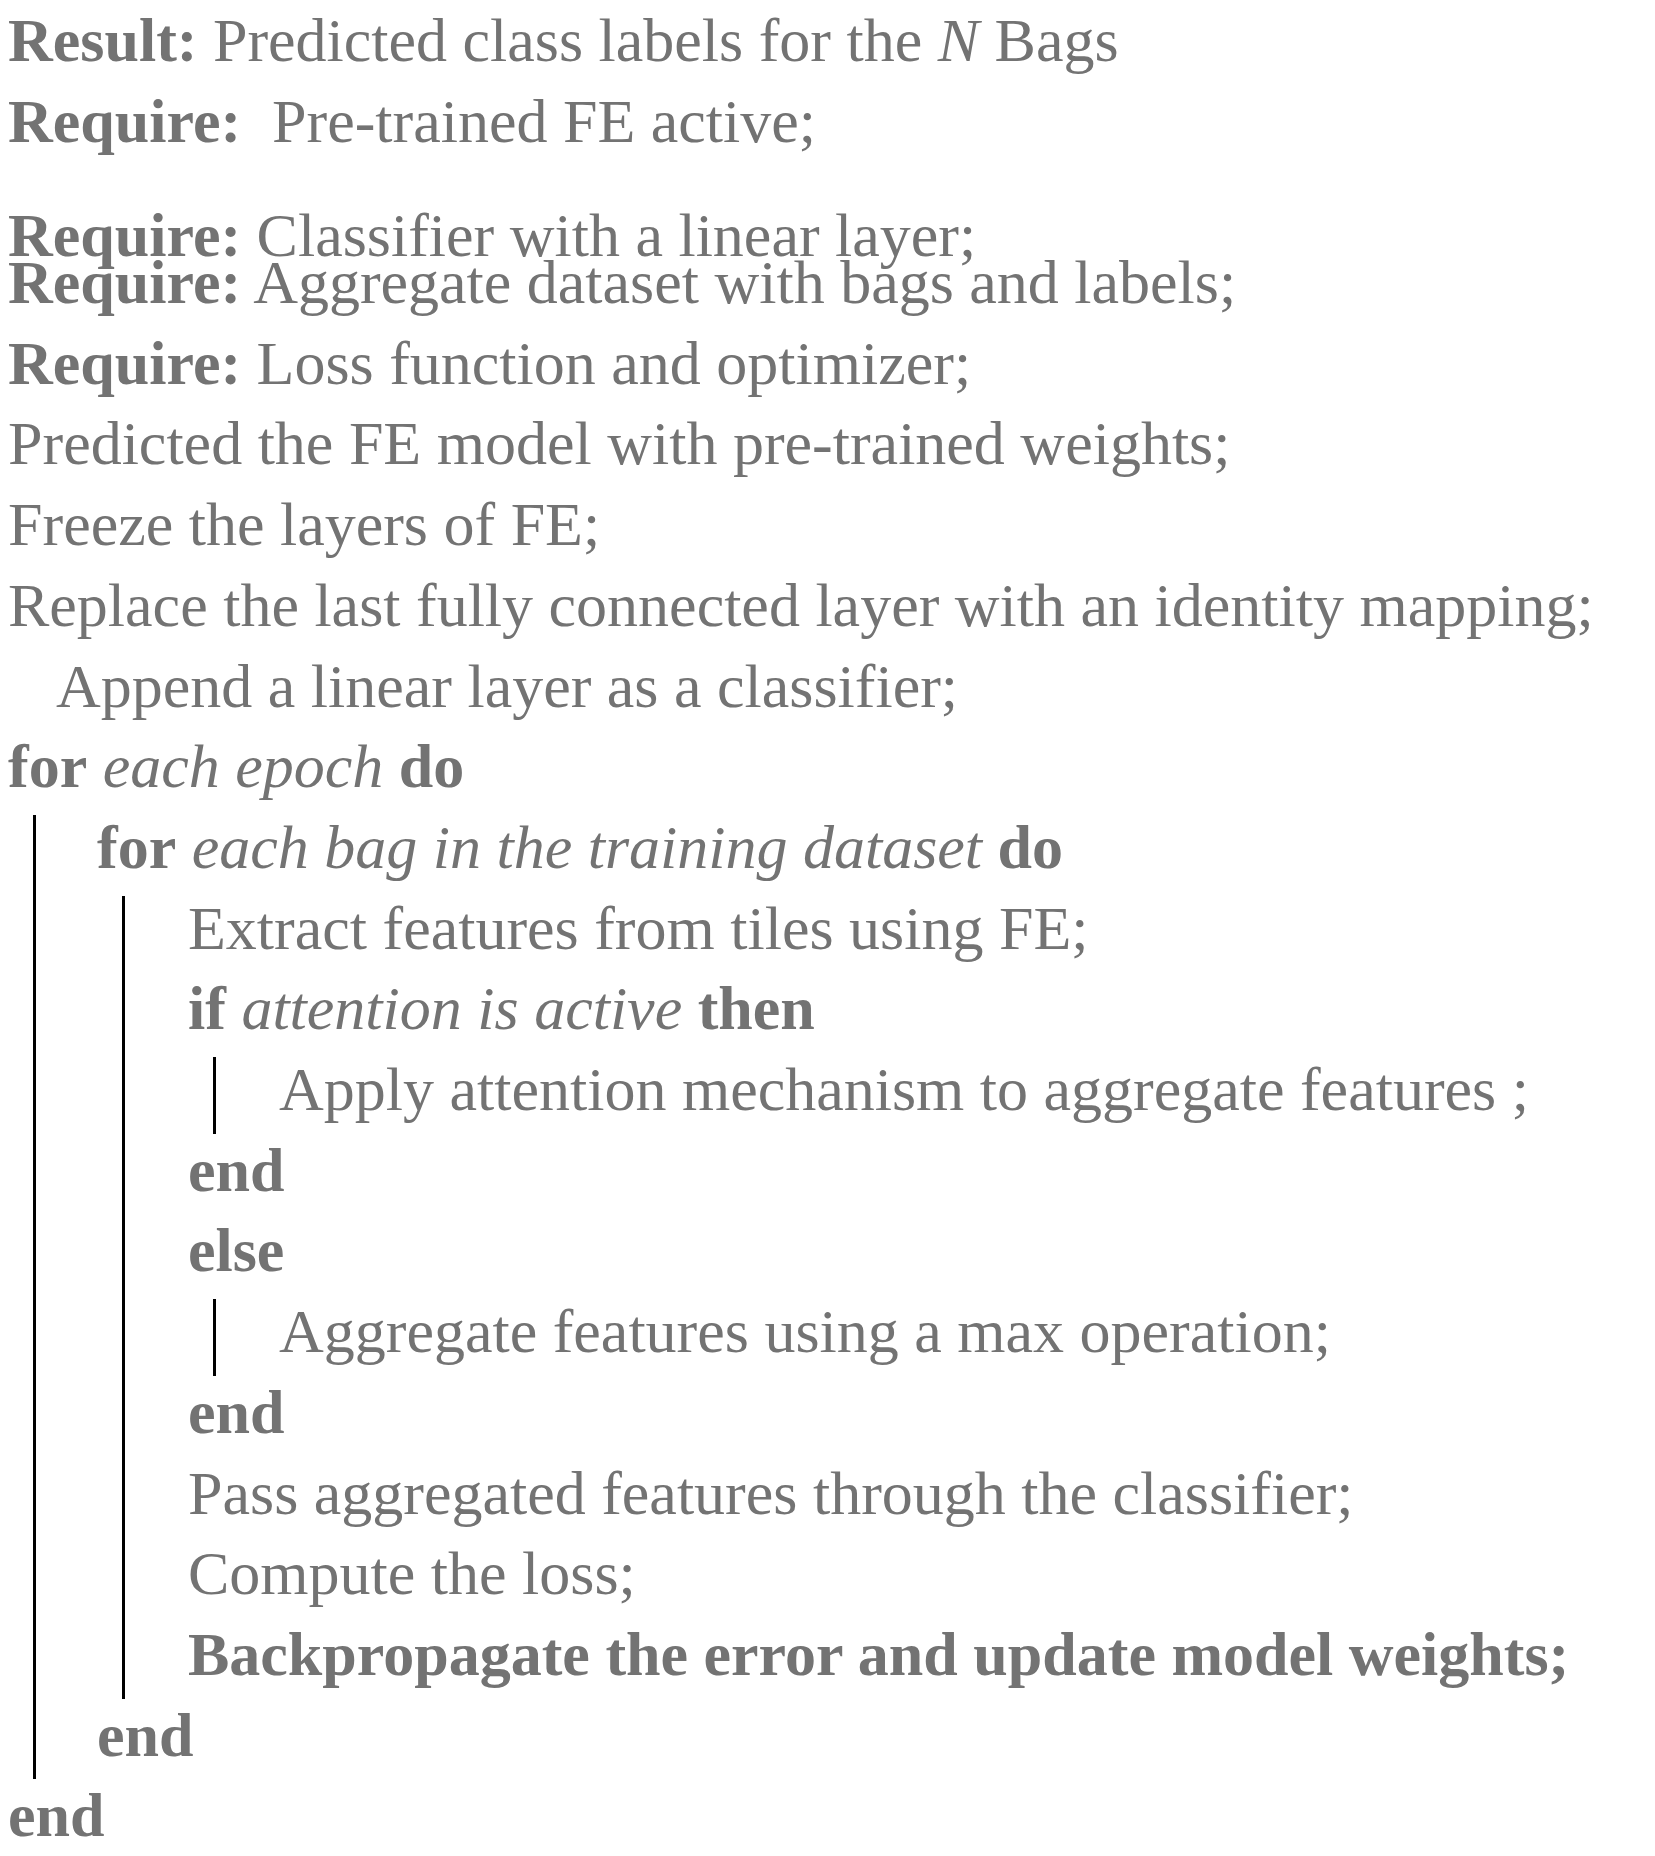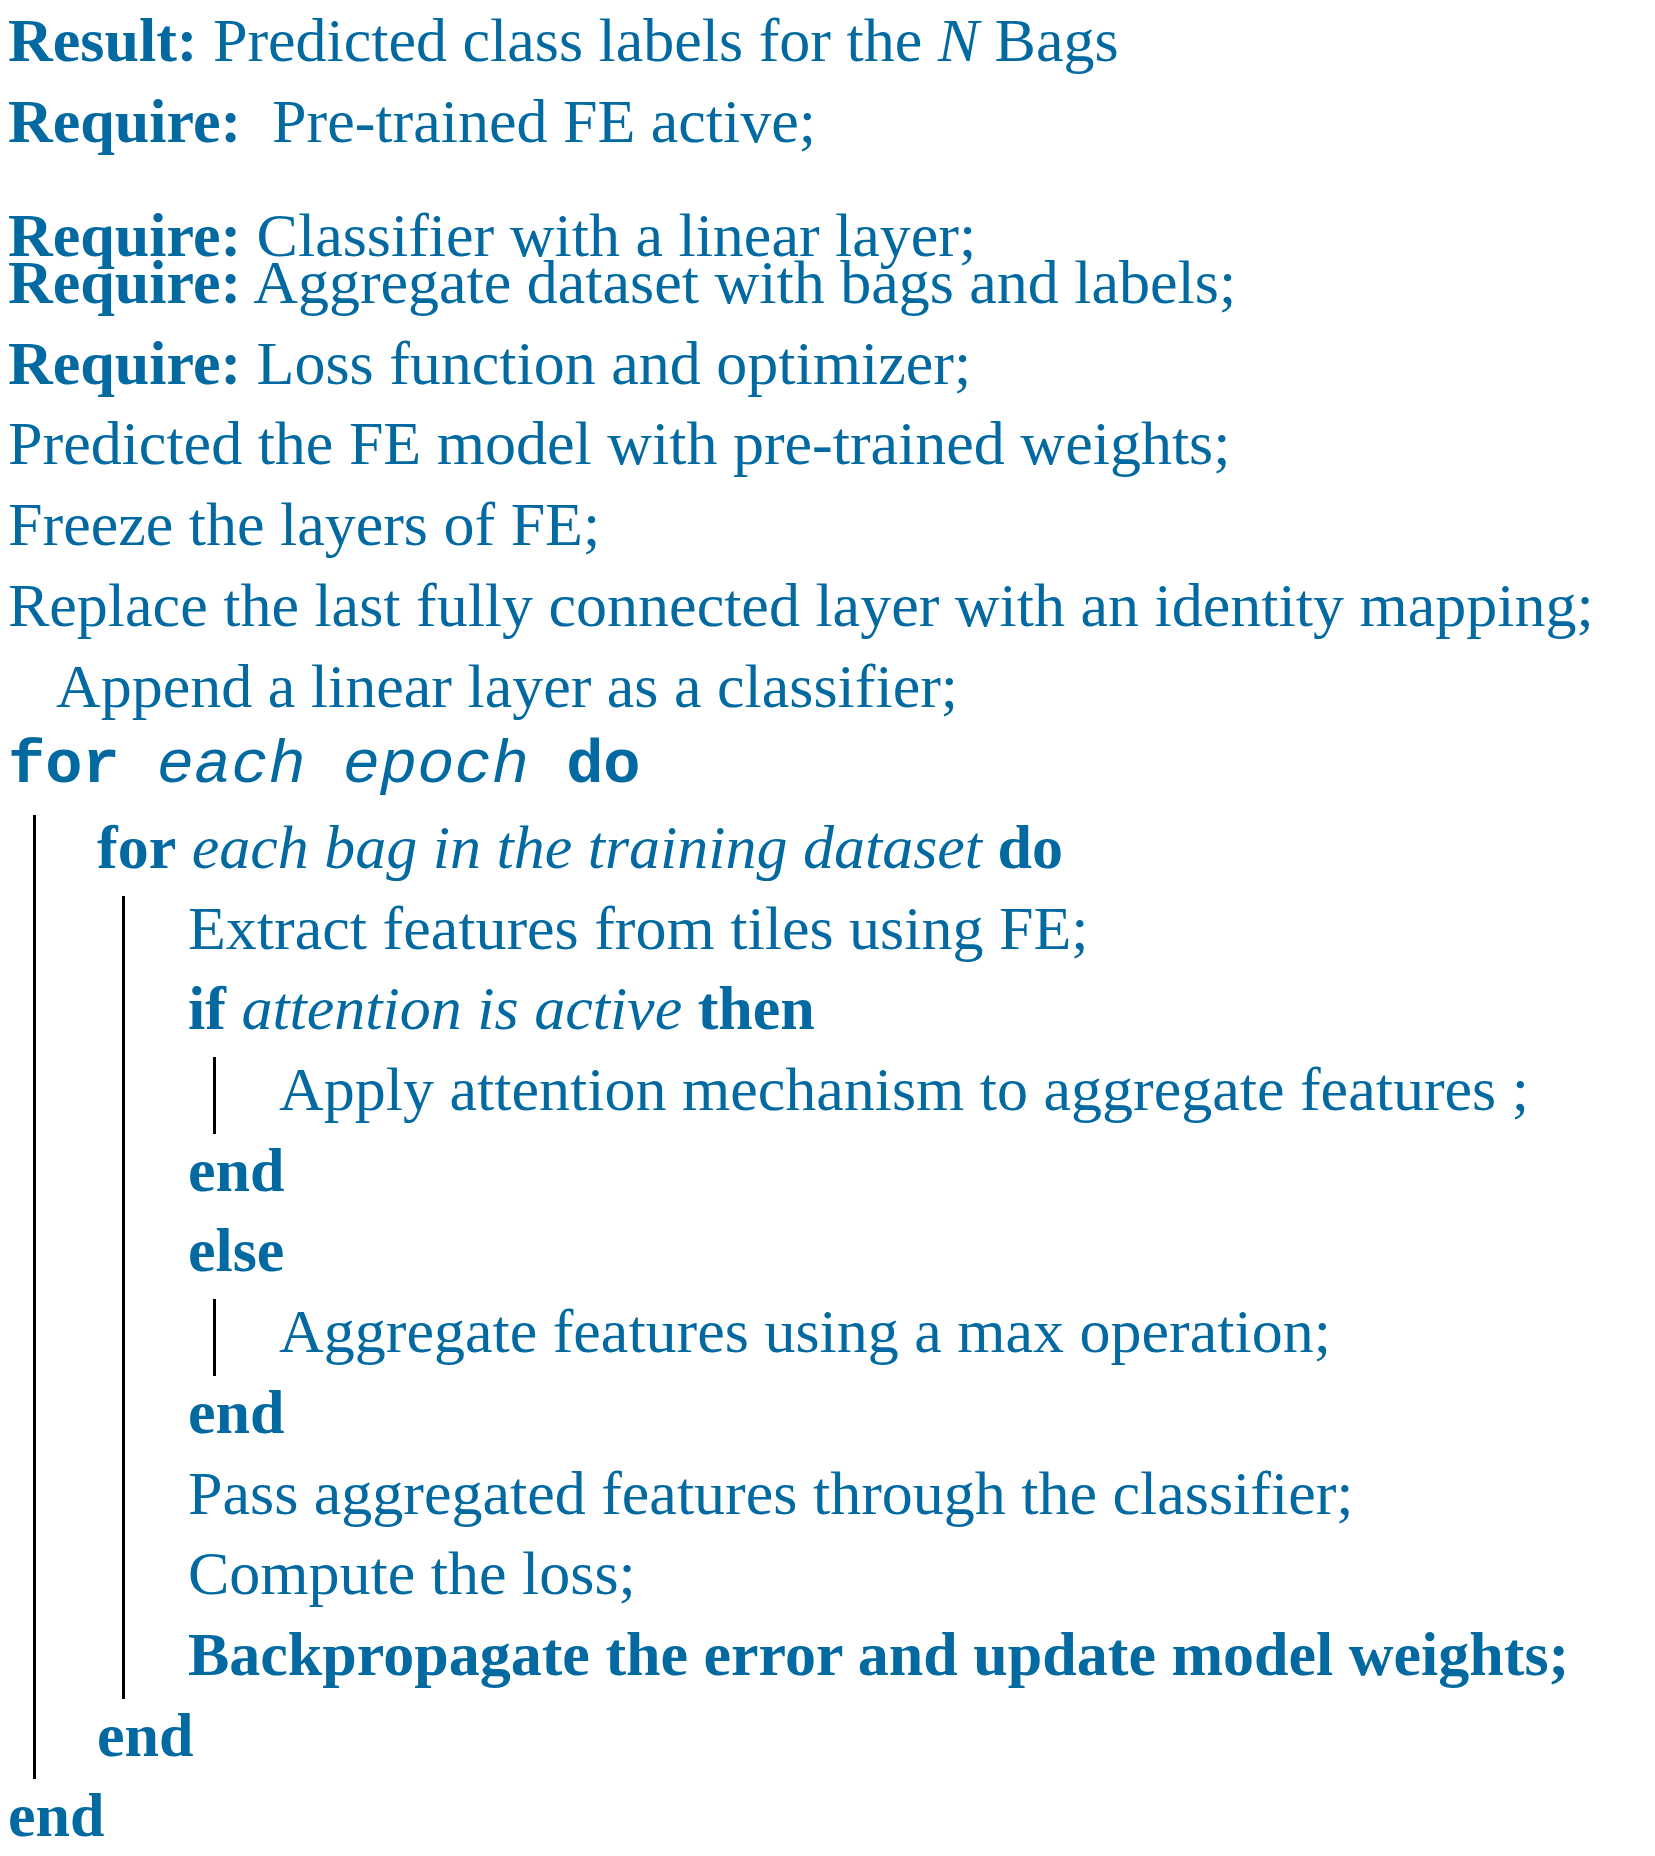--- a/index.html
+++ b/index.html
@@ -8,21 +8,21 @@
     background: #ffffff;
   }
   .algo-figure {
     position: relative;
     width: 1655px;
     height: 1856px;
     background: #ffffff;
     overflow: hidden;
     font-family: "Liberation Serif", "DejaVu Serif", serif;
     font-size: 62px;
-    color: #0369a1;
+    color: #737373;
     text-align: center;
   }
   .algo-line {
     position: absolute;
     white-space: pre;
     height: 80.7px;
     line-height: 80.7px;
     letter-spacing: 0;
   }
   .algo-line .b { font-weight: bold; }
@@ -46,21 +46,21 @@
   <div id="lines-layer">
       <div class="algo-line" style="top: 0px; left: 8px;"><span class="b">Result:</span><span> Predicted class labels for the </span><span class="i">N</span><span> Bags</span></div>
       <div class="algo-line" style="top: 80.6957px; left: 8px;"><span class="b">Require:</span><span>  Pre-trained FE active;</span></div>
       <div class="algo-line" style="top: 161.391px; left: 8px; margin-top: 34px;"><span class="b">Require:</span><span> Classifier with a linear layer;</span></div>
       <div class="algo-line" style="top: 242.087px; left: 8px;"><span class="b">Require:</span><span> Aggregate dataset with bags and labels;</span></div>
       <div class="algo-line" style="top: 322.783px; left: 8px;"><span class="b">Require:</span><span> Loss function and optimizer;</span></div>
       <div class="algo-line" style="top: 403.478px; left: 8px;"><span>Predicted the FE model with pre-trained weights;</span></div>
       <div class="algo-line" style="top: 484.174px; left: 8px;"><span>Freeze the layers of FE;</span></div>
       <div class="algo-line" style="top: 564.87px; left: 8px;"><span>Replace the last fully connected layer with an identity mapping;</span></div>
       <div class="algo-line" style="top: 645.565px; left: 8px; margin-left: 48px;"><span>Append a linear layer as a classifier;</span></div>
-      <div class="algo-line" style="top: 726.261px; left: 8px; font-family: Liberation Mono, monospace;"><span class="b">for</span><span> </span><span class="i">each epoch</span><span> </span><span class="b">do</span></div>
+      <div class="algo-line" style="top: 726.261px; left: 8px;"><span class="b">for</span><span> </span><span class="i">each epoch</span><span> </span><span class="b">do</span></div>
       <div class="algo-line" style="top: 806.957px; left: 97px;"><span class="b">for</span><span> </span><span class="i">each bag in the training dataset</span><span> </span><span class="b">do</span></div>
       <div class="algo-line" style="top: 887.652px; left: 188px;"><span>Extract features from tiles using FE;</span></div>
       <div class="algo-line" style="top: 968.348px; left: 188px;"><span class="b">if</span><span> </span><span class="i">attention is active</span><span> </span><span class="b">then</span></div>
       <div class="algo-line" style="top: 1049.04px; left: 279px;"><span>Apply attention mechanism to aggregate features ;</span></div>
       <div class="algo-line" style="top: 1129.74px; left: 188px;"><span class="b">end</span></div>
       <div class="algo-line" style="top: 1210.43px; left: 188px;"><span class="b">else</span></div>
       <div class="algo-line" style="top: 1291.13px; left: 279px;"><span>Aggregate features using a max operation;</span></div>
       <div class="algo-line" style="top: 1371.83px; left: 188px;"><span class="b">end</span></div>
       <div class="algo-line" style="top: 1452.52px; left: 188px;"><span>Pass aggregated features through the classifier;</span></div>
       <div class="algo-line" style="top: 1533.22px; left: 188px;"><span>Compute the loss;</span></div>

